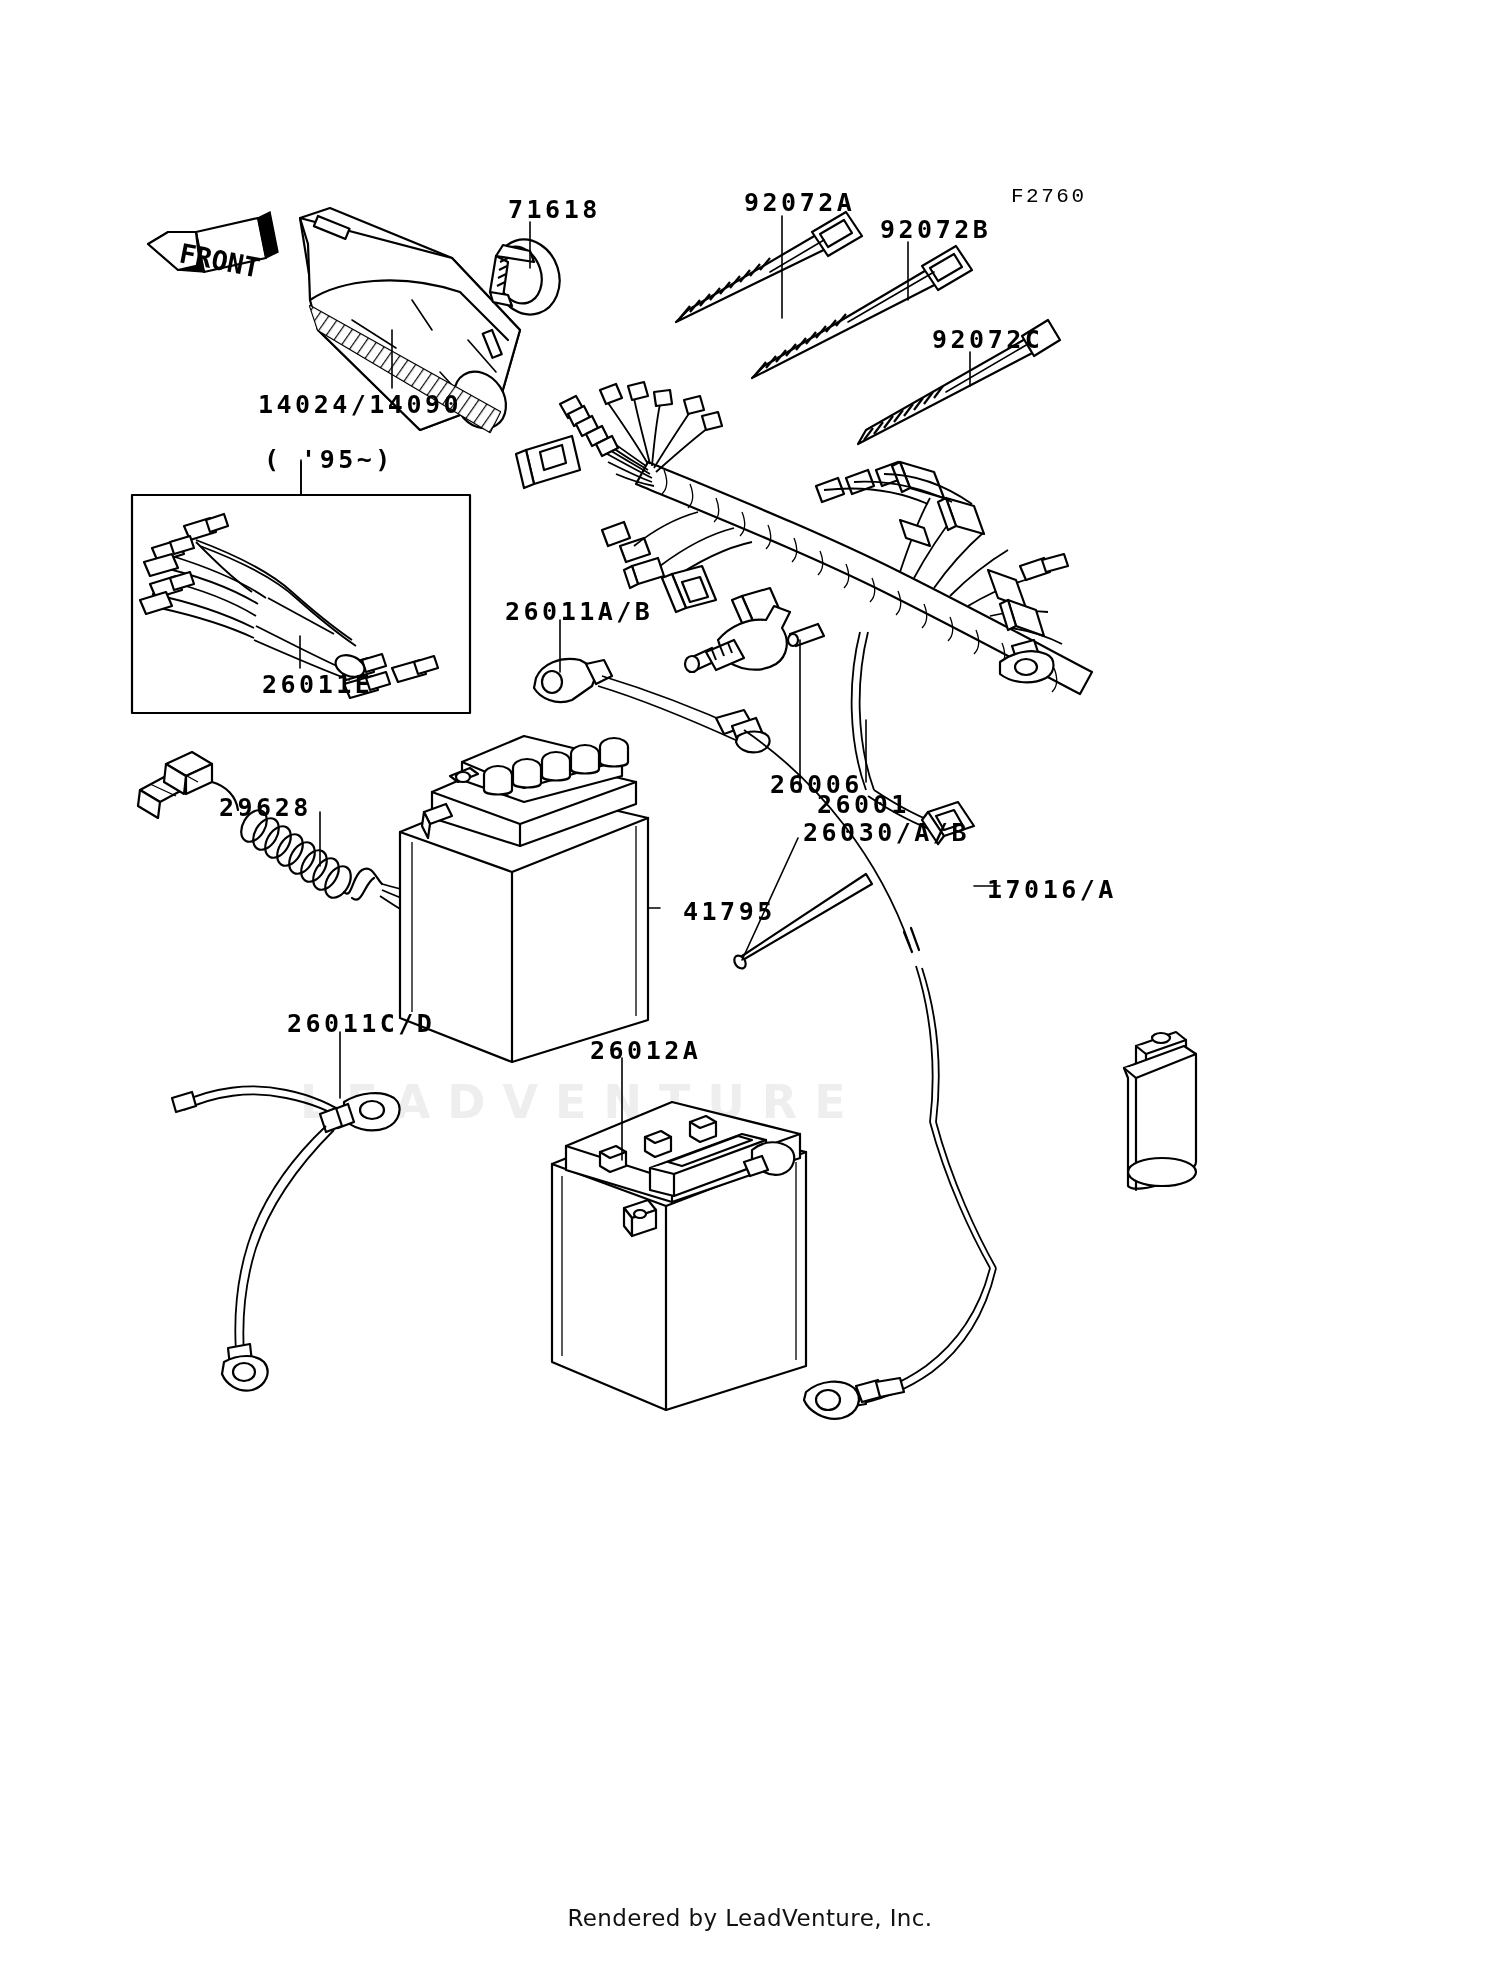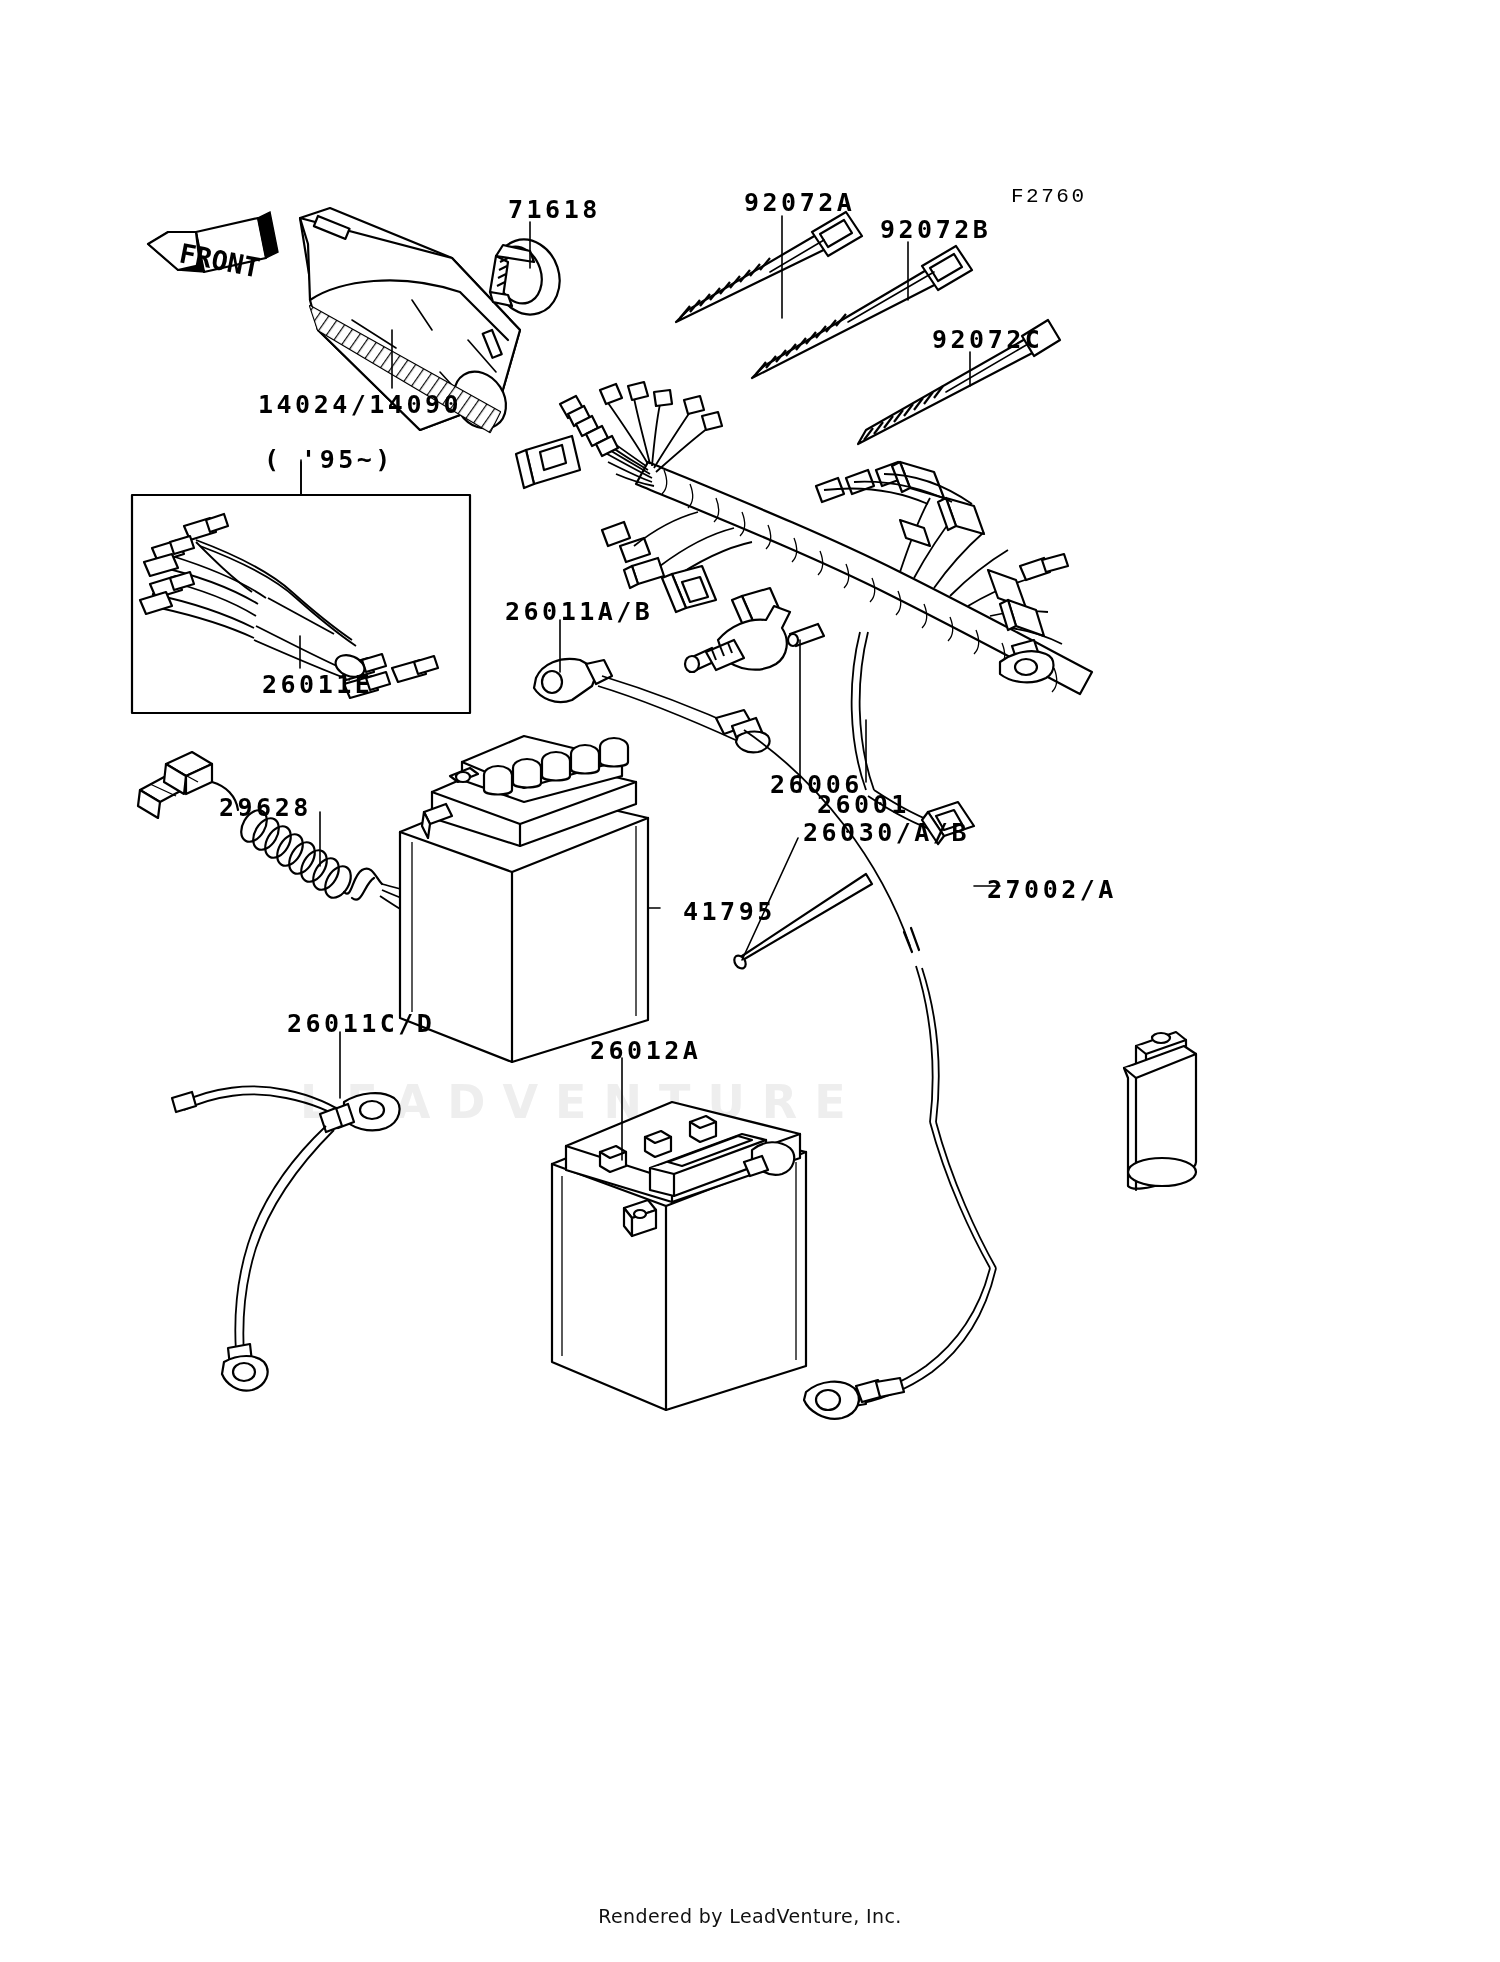--- a/index.html
+++ b/index.html
@@ -32,21 +32,21 @@
     line-height:1.18;
   }
   .lbl.code{font-size:21px;letter-spacing:2.5px;font-weight:500;font-family:Liberation Mono, monospace;}
   .footer{
     position:absolute;
     left:0;
     top:1905px;
     width:1500px;
     text-align:center;
     font-family:"DejaVu Sans","Liberation Sans",sans-serif;
-    font-size:19px;
+    font-size:23px;
     letter-spacing:.4px;
     color:#111;
   }
   .wmark{
     position:absolute;
     left:300px;
     top:1075px;
     font-family:"DejaVu Sans","Liberation Sans",sans-serif;
     font-size:46px;
     letter-spacing:17px;
@@ -552,17 +552,17 @@
   <div class="lbl" style="left:258px;top:390px;">14024/14090</div>
   <div class="lbl" style="left:264px;top:445px;">( '95~)</div>
   <div class="lbl" style="left:262px;top:670px;">26011E</div>
   <div class="lbl" style="left:505px;top:597px;">26011A/B</div>
   <div class="lbl" style="left:219px;top:793px;">29628</div>
   <div class="lbl" style="left:770px;top:770px;">26006</div>
   <div class="lbl" style="left:817px;top:790px;">26001</div>
   <div class="lbl" style="left:786px;top:818px;margin-left:17px;">26030/A/B</div>
   <div class="lbl" style="left:683px;top:897px;">41795</div>
   <div class="lbl" style="left:590px;top:1036px;">26012A</div>
-  <div class="lbl" style="left:987px;top:875px;">27002/A</div>
+  <div class="lbl" style="left:987px;top:875px;">17016/A</div>
   <div class="lbl" style="left:287px;top:1009px;">26011C/D</div>
 
   <div class="footer">Rendered by LeadVenture, Inc.</div>
 </div>
 
 </body></html>

